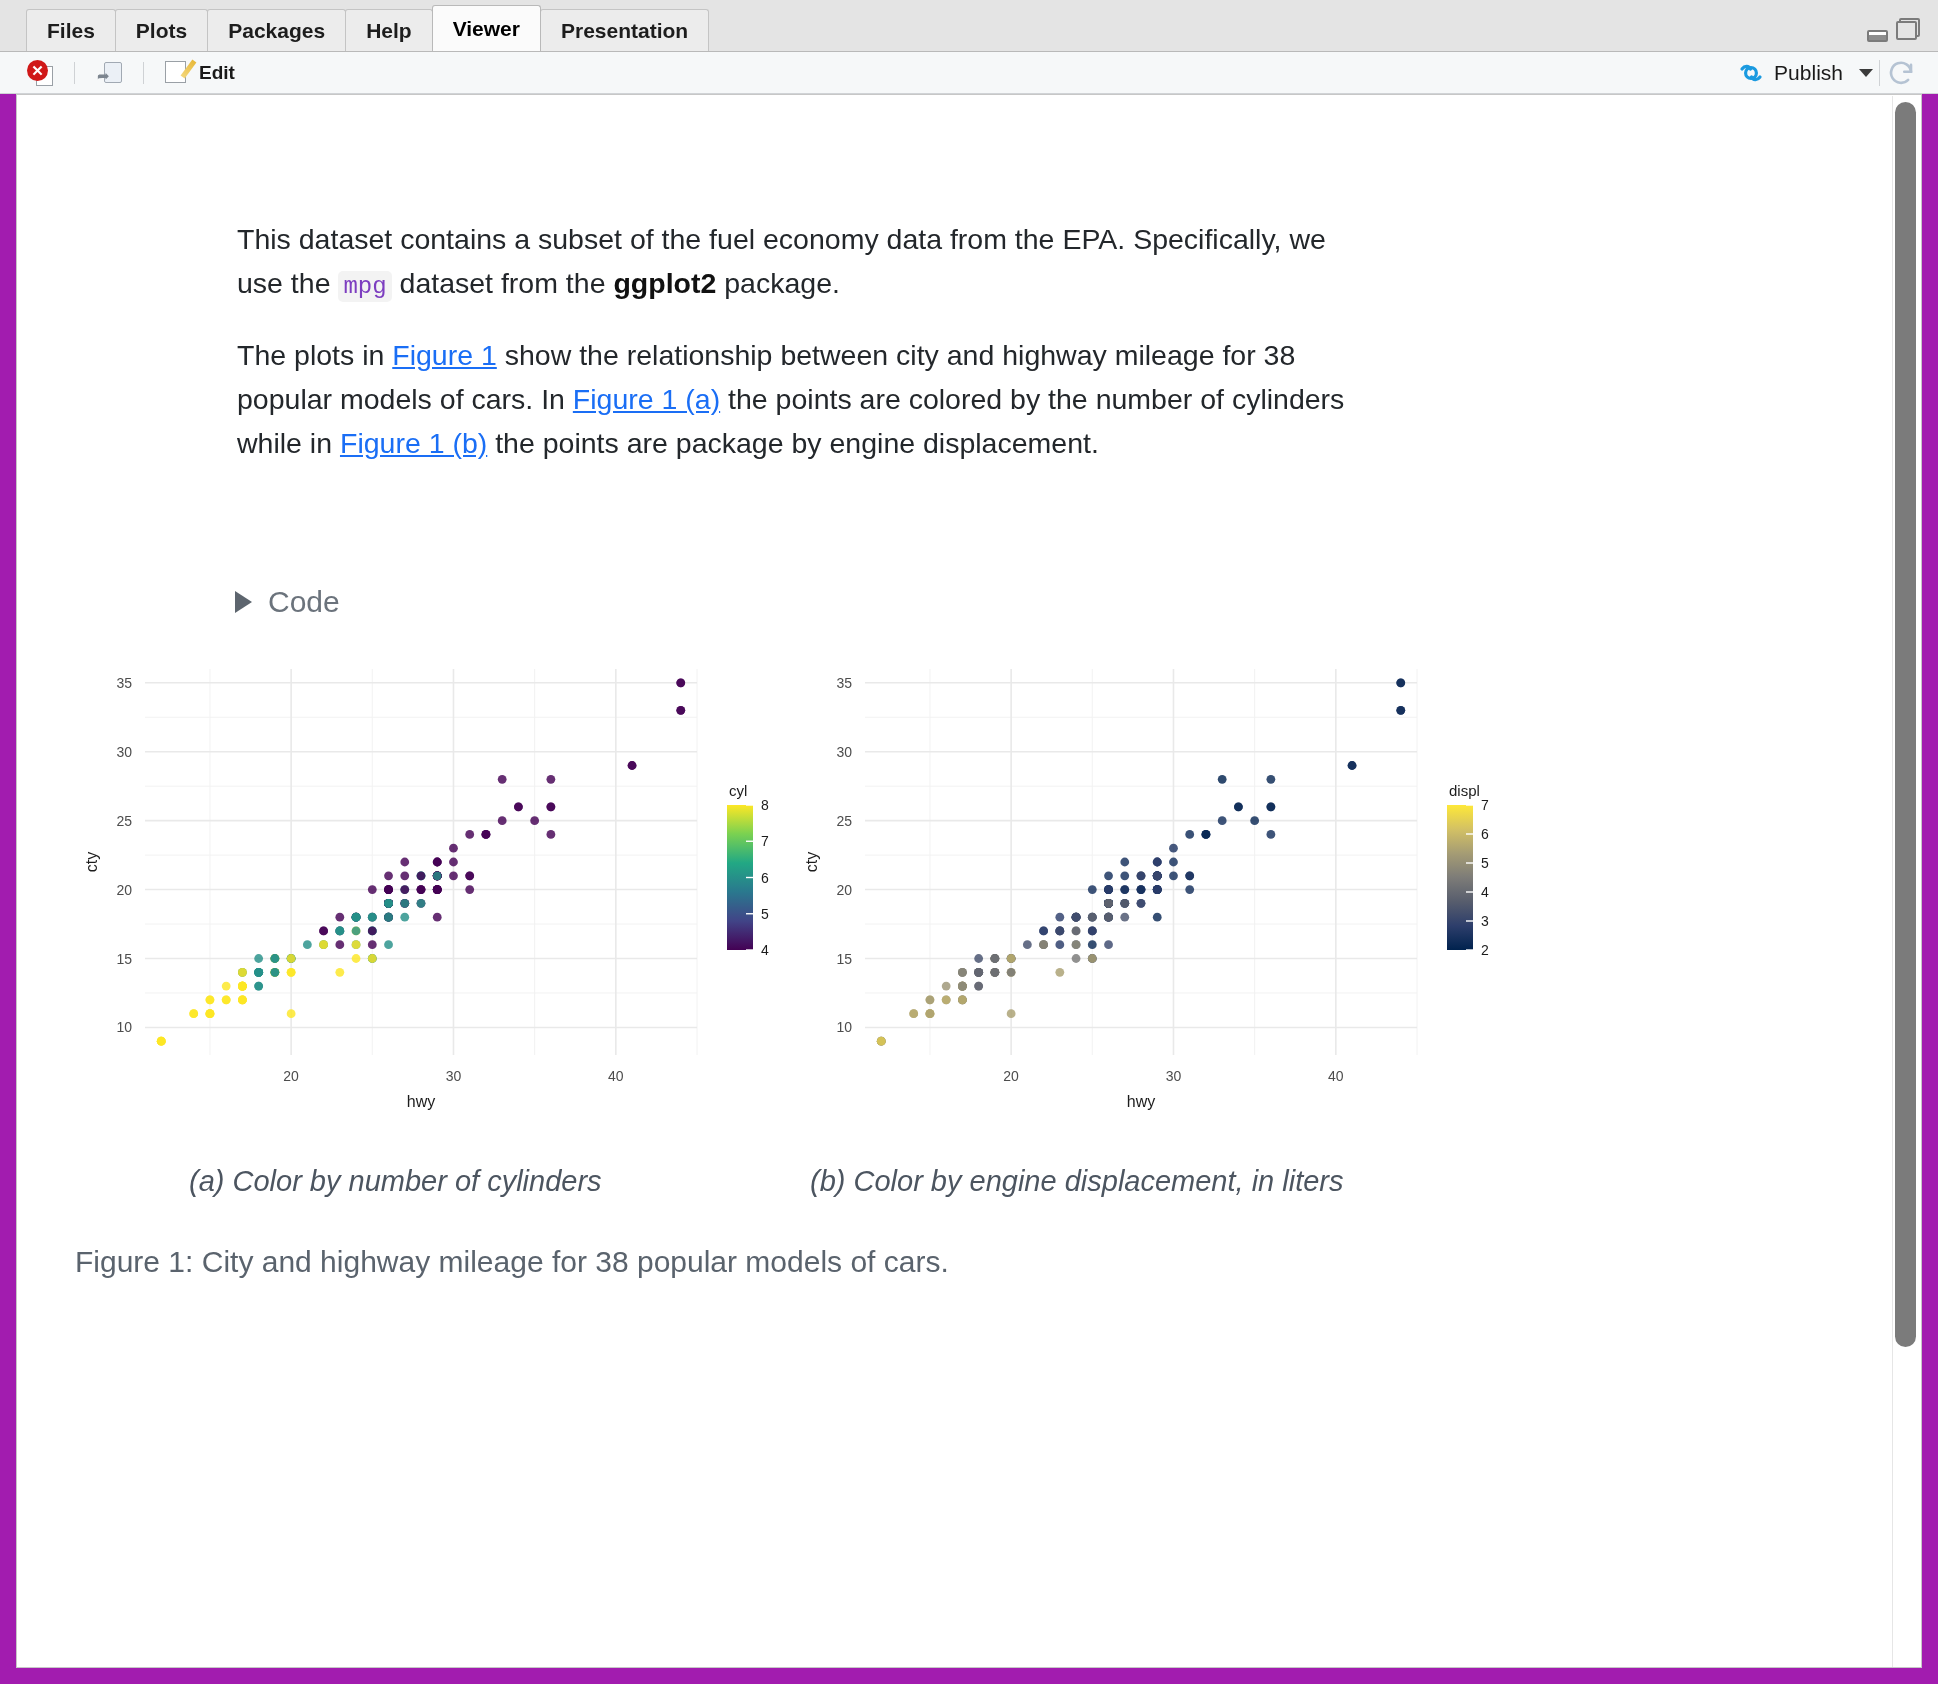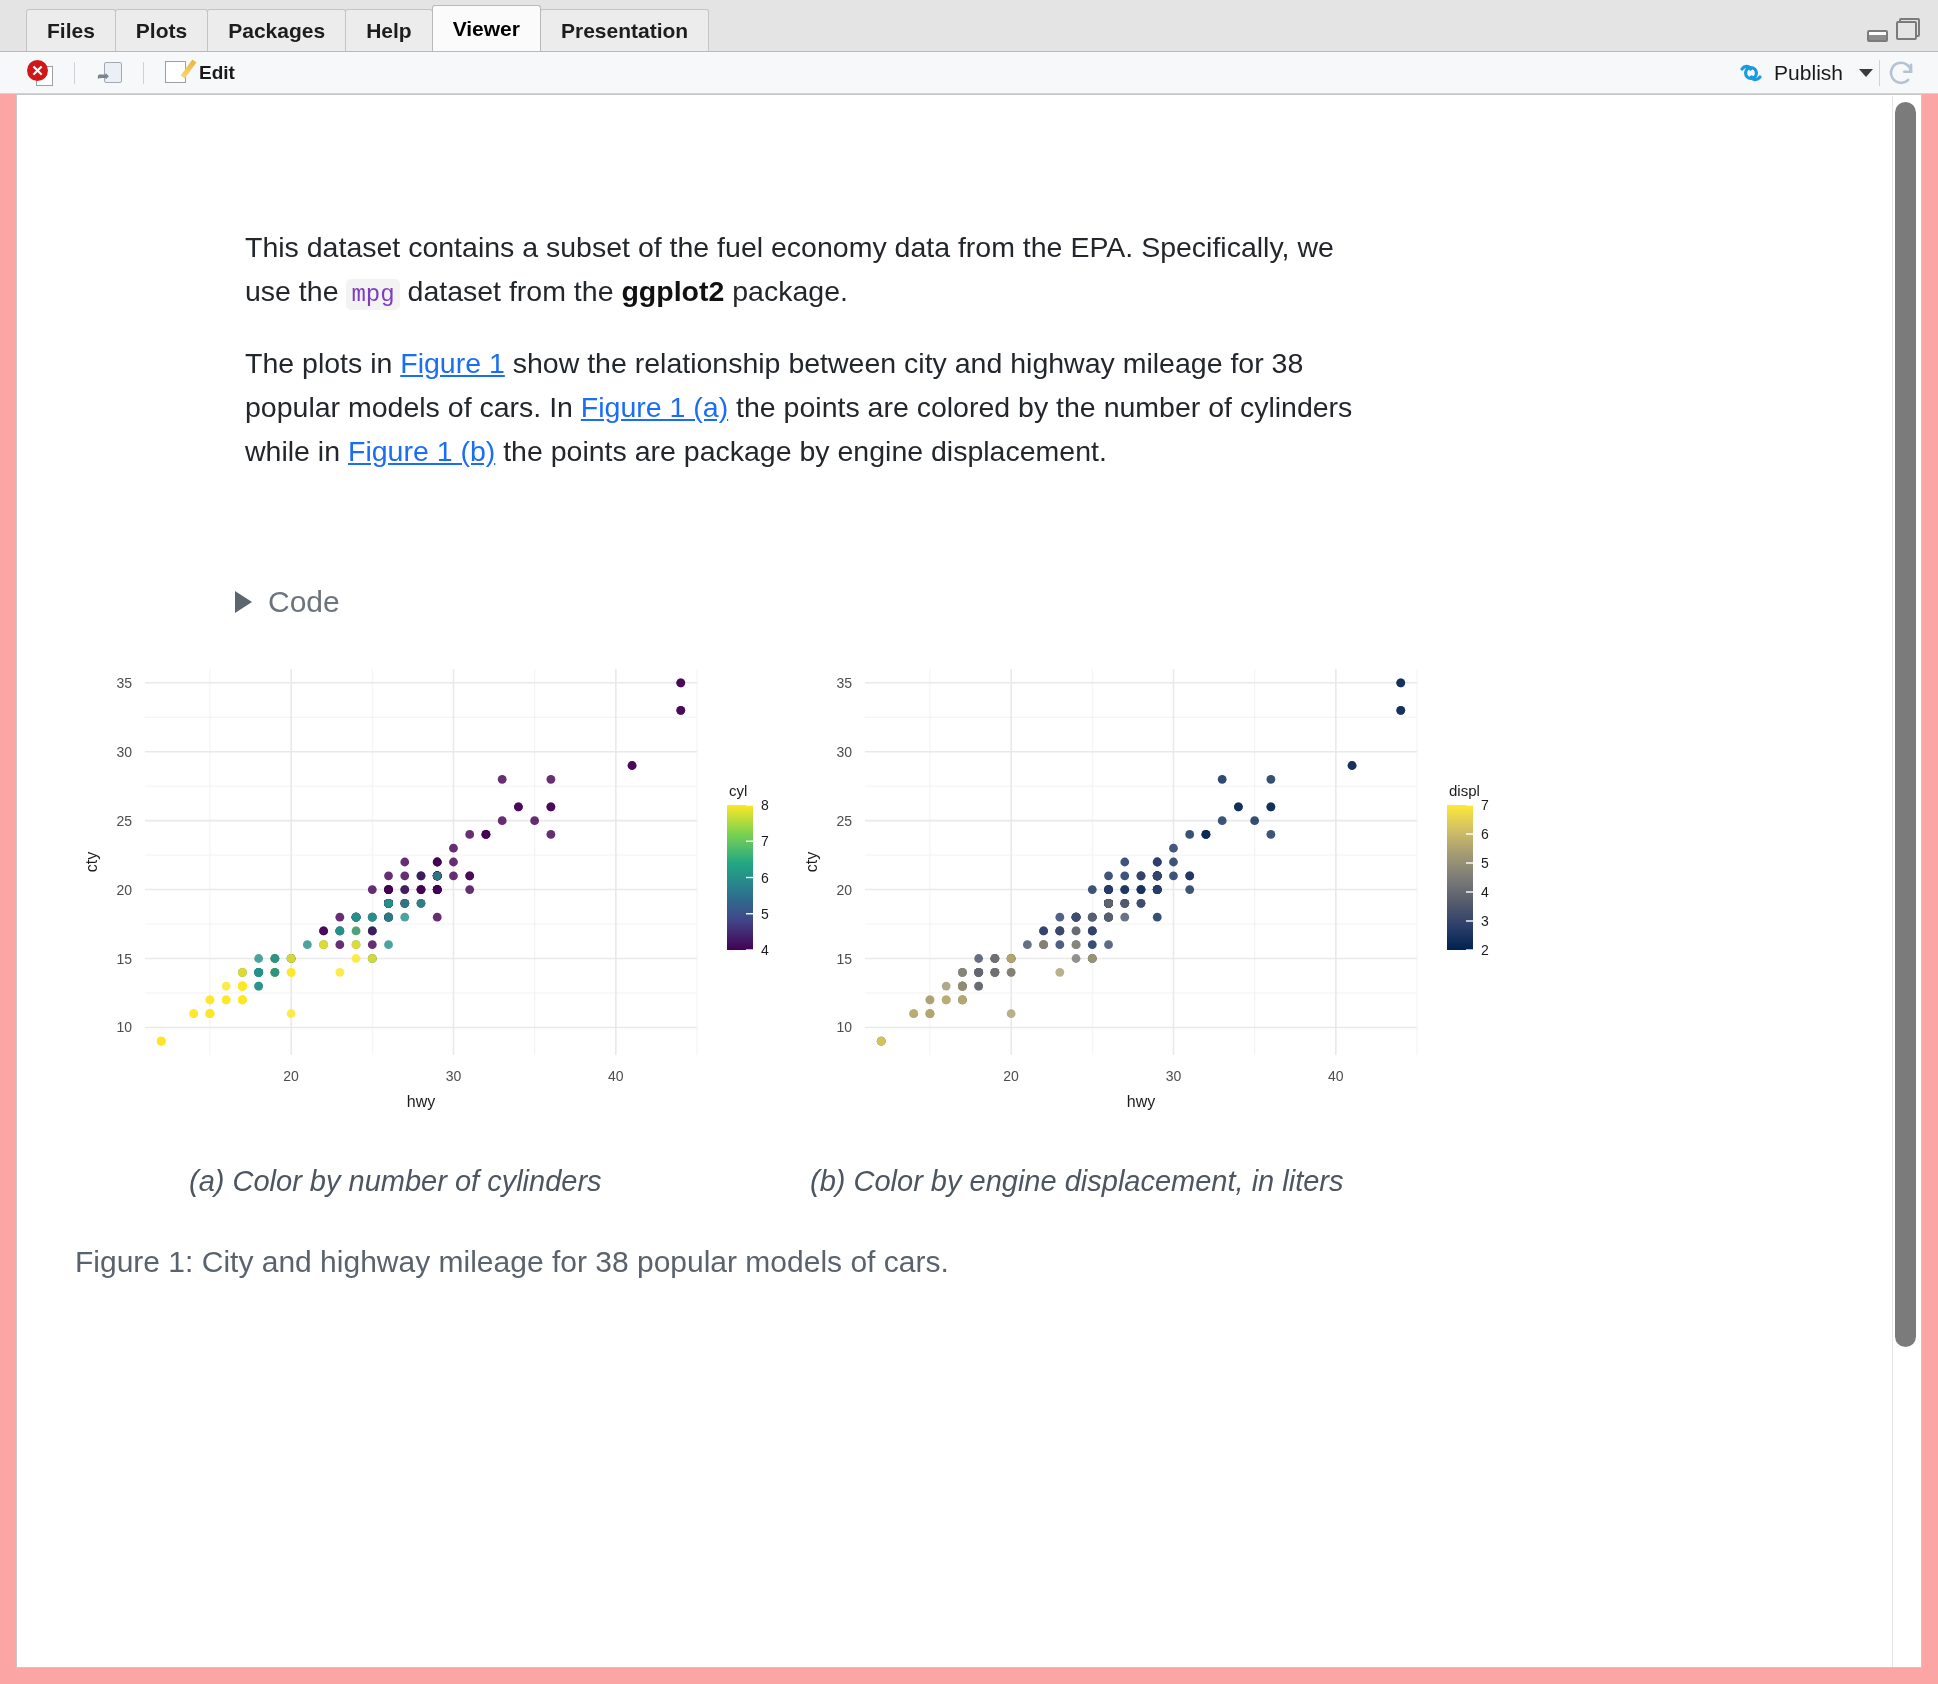--- a/index.html
+++ b/index.html
@@ -6,21 +6,21 @@
   html, body {
     margin: 0; padding: 0;
     width: 1938px; height: 1684px;
     background: #f2f2f2;
     font-family: "Liberation Sans", sans-serif;
     overflow: hidden;
   }
   #app {
     position: absolute; left: 0; top: 0;
     width: 1938px; height: 1684px;
-    background: #fca5a5;
+    background: #a21caf;
   }
 
   
   .tabbar {
     position: absolute; left: 0; top: 0;
     width: 1938px; height: 52px;
     background: #e4e4e4;
     border-bottom: 1px solid #b9b9b9;
     display: flex; align-items: flex-end;
     padding-left: 26px;
@@ -113,21 +113,21 @@
 
   h1.title {
     position:absolute; left: 220px; top: 18px;
     margin: 0;
     font-size: 56px; font-weight: bold; color: #1b1b1d;
     letter-spacing: -0.5px;
   }
 
   p.para {
     position:absolute;
-    margin: 8px;
+    margin: 0;
     width: 1130px;
     font-size: 28.5px; line-height: 44px; color: #23272b;
   }
   #p1 { left: 220px; top: 122px; }
   #p2 { left: 220px; top: 238px; }
 
   code.inline {
     font-family: "Liberation Mono", monospace;
     font-size: 24px;
     color: #7d3ec0;

